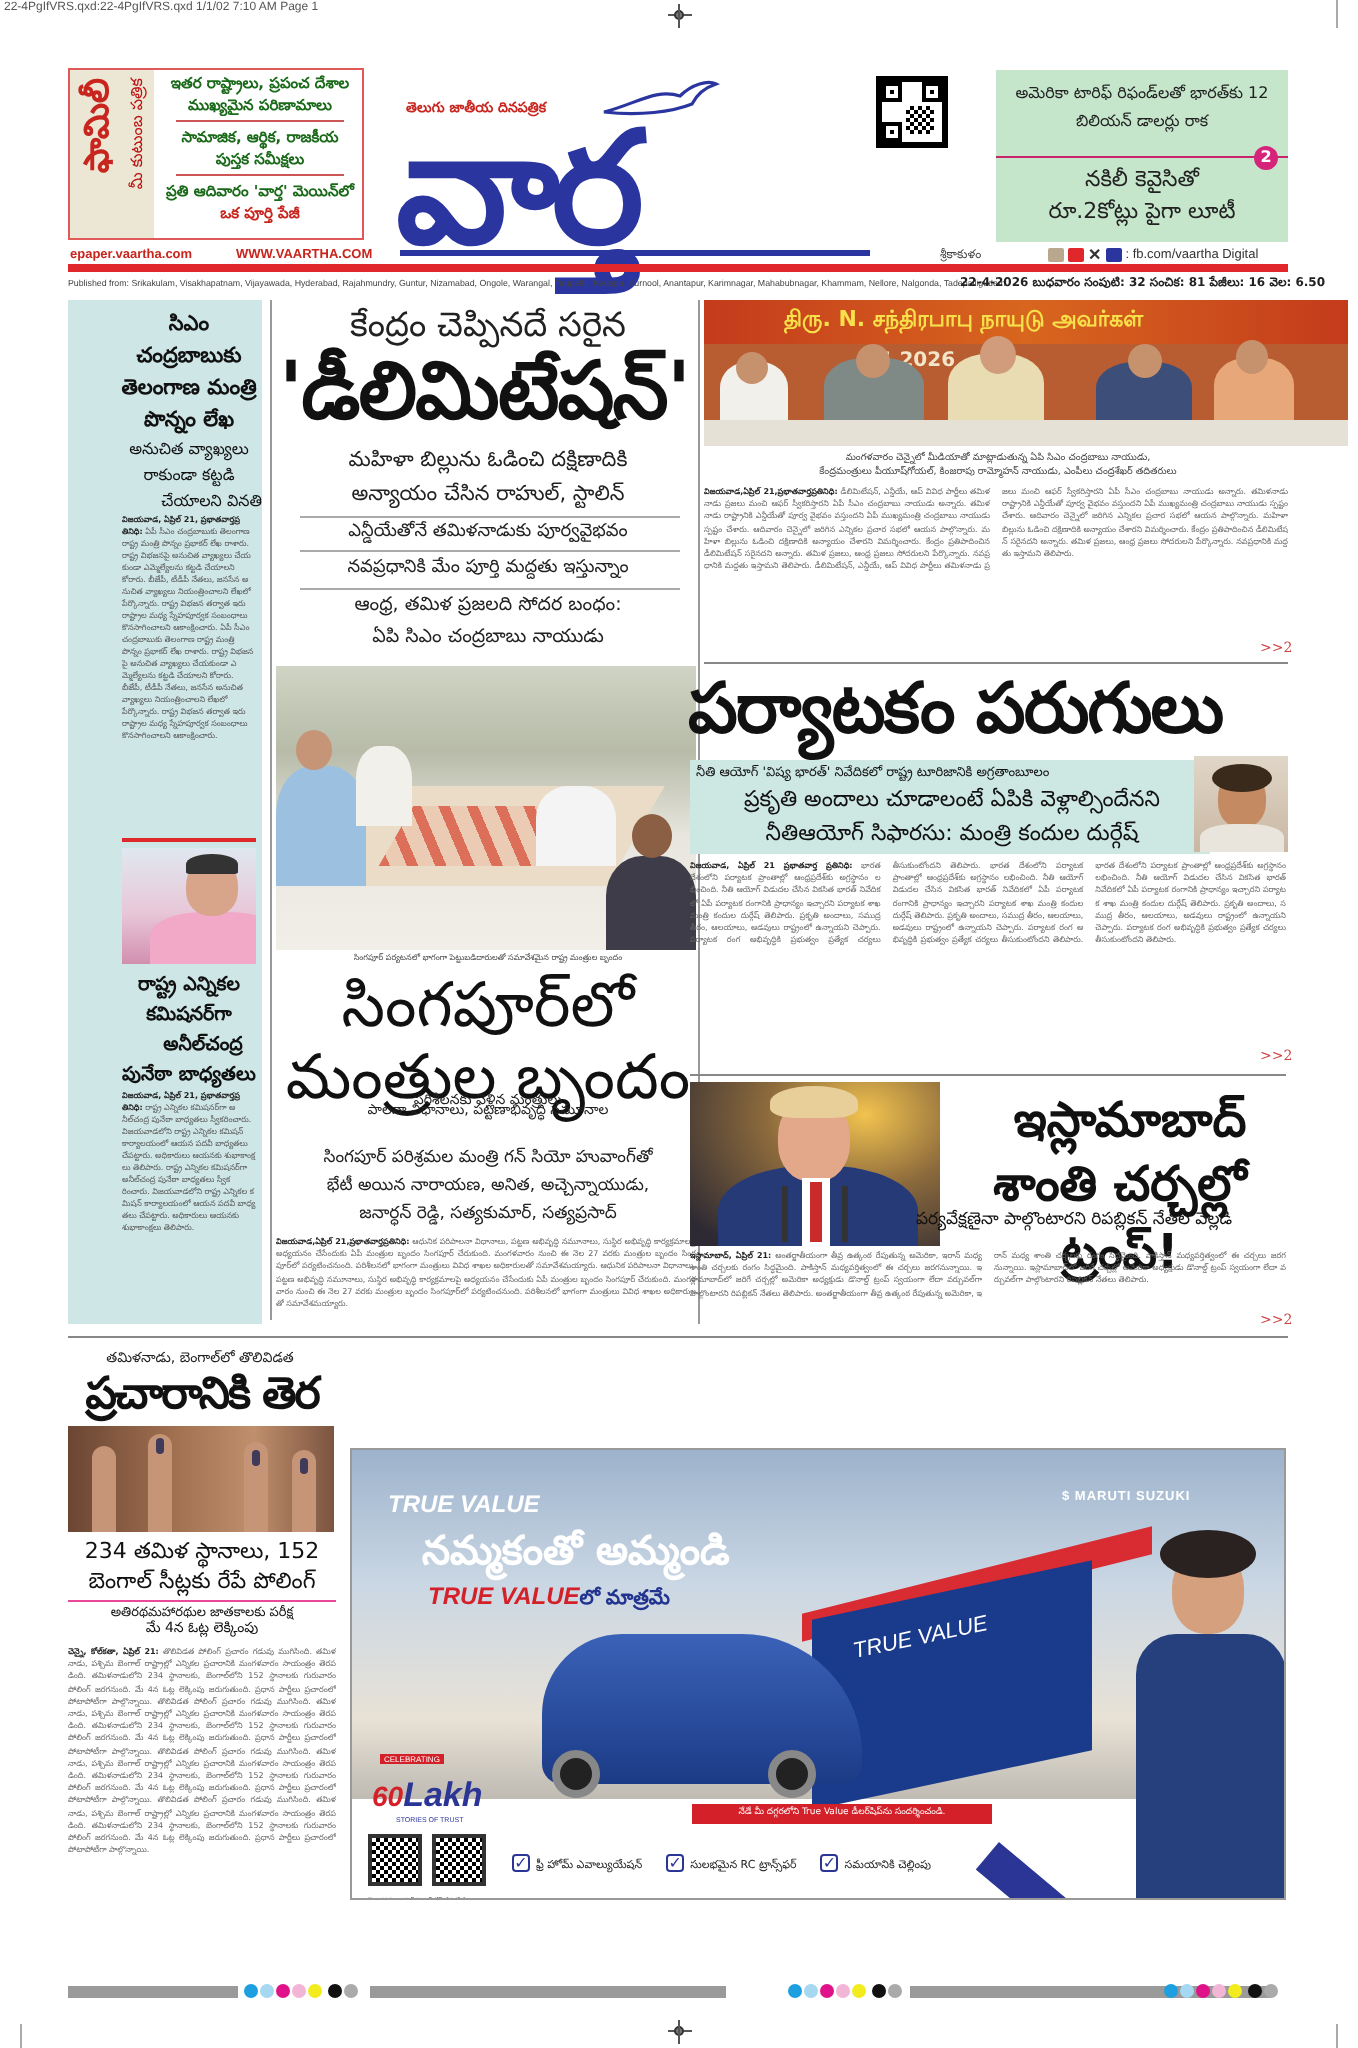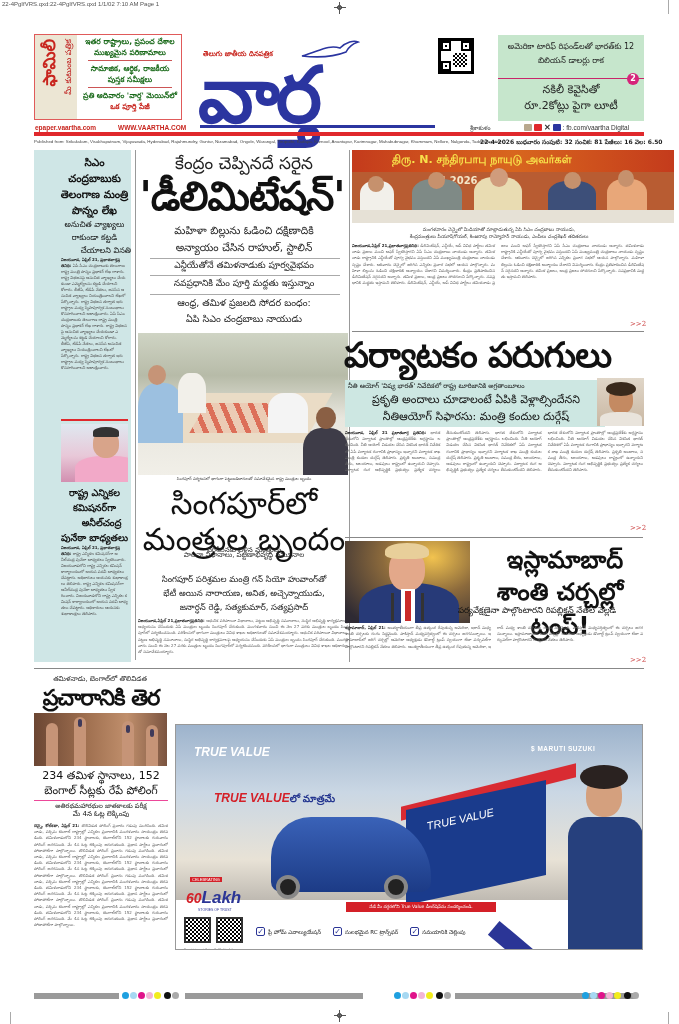--- a/index.html
+++ b/index.html
@@ -378,20 +378,21 @@
   <b>చెన్నై, కోల్‌కతా, ఏప్రిల్ 21:</b>
   <span>తొలివిడత పోలింగ్ ప్రచారం గడువు ముగిసింది. తమిళనాడు, పశ్చిమ బెంగాల్ రాష్ట్రాల్లో ఎన్నికల ప్రచారానికి మంగళవారం సాయంత్రం తెరపడింది. తమిళనాడులోని 234 స్థానాలకు, బెంగాల్‌లోని 152 స్థానాలకు గురువారం పోలింగ్ జరగనుంది. మే 4న ఓట్ల లెక్కింపు జరుగుతుంది. ప్రధాన పార్టీలు ప్రచారంలో పోటాపోటీగా పాల్గొన్నాయి.</span>
   <span>తొలివిడత పోలింగ్ ప్రచారం గడువు ముగిసింది. తమిళనాడు, పశ్చిమ బెంగాల్ రాష్ట్రాల్లో ఎన్నికల ప్రచారానికి మంగళవారం సాయంత్రం తెరపడింది. తమిళనాడులోని 234 స్థానాలకు, బెంగాల్‌లోని 152 స్థానాలకు గురువారం పోలింగ్ జరగనుంది. మే 4న ఓట్ల లెక్కింపు జరుగుతుంది. ప్రధాన పార్టీలు ప్రచారంలో పోటాపోటీగా పాల్గొన్నాయి.</span>
   <span>తొలివిడత పోలింగ్ ప్రచారం గడువు ముగిసింది. తమిళనాడు, పశ్చిమ బెంగాల్ రాష్ట్రాల్లో ఎన్నికల ప్రచారానికి మంగళవారం సాయంత్రం తెరపడింది. తమిళనాడులోని 234 స్థానాలకు, బెంగాల్‌లోని 152 స్థానాలకు గురువారం పోలింగ్ జరగనుంది. మే 4న ఓట్ల లెక్కింపు జరుగుతుంది. ప్రధాన పార్టీలు ప్రచారంలో పోటాపోటీగా పాల్గొన్నాయి.</span>
   <span>తొలివిడత పోలింగ్ ప్రచారం గడువు ముగిసింది. తమిళనాడు, పశ్చిమ బెంగాల్ రాష్ట్రాల్లో ఎన్నికల ప్రచారానికి మంగళవారం సాయంత్రం తెరపడింది. తమిళనాడులోని 234 స్థానాలకు, బెంగాల్‌లోని 152 స్థానాలకు గురువారం పోలింగ్ జరగనుంది. మే 4న ఓట్ల లెక్కింపు జరుగుతుంది. ప్రధాన పార్టీలు ప్రచారంలో పోటాపోటీగా పాల్గొన్నాయి.</span>
 </div>
 
 <div class="abs ad">
   <div class="ad-tv">TRUE VALUE</div>
   <div class="ad-ms"><span>$ </span><span>MARUTI SUZUKI</span></div>
+  <div class="ad-h1">నమ్మకంతో అమ్మండి</div>
   <div class="ad-h2"><span style="color:#d42028;font-style:italic;font-size:12px;">TRUE VALUE</span><span>లో మాత్రమే</span></div>
   <div class="ad-roof"></div>
   <div class="ad-building"></div>
   <div class="ad-bldtxt">TRUE VALUE</div>
   <div class="ad-car"></div>
   <div class="ad-wheel" style="left:100px;top:150px;"></div>
   <div class="ad-wheel" style="left:208px;top:150px;"></div>
   <div class="ad-check"></div>
   <div class="ad-person">
     <div class="ad-suit"></div>

